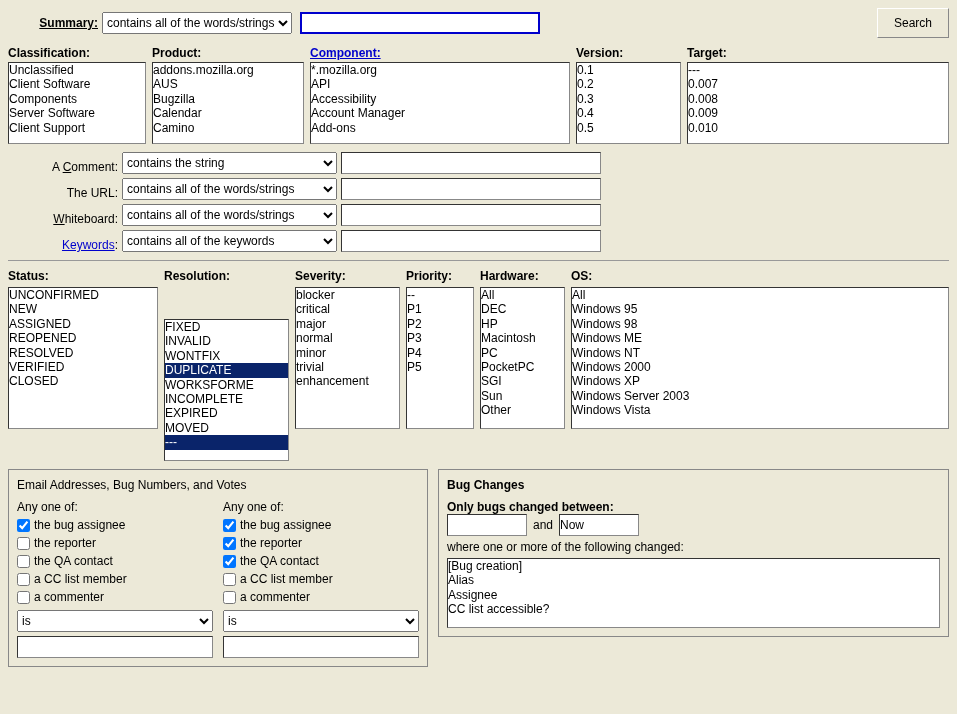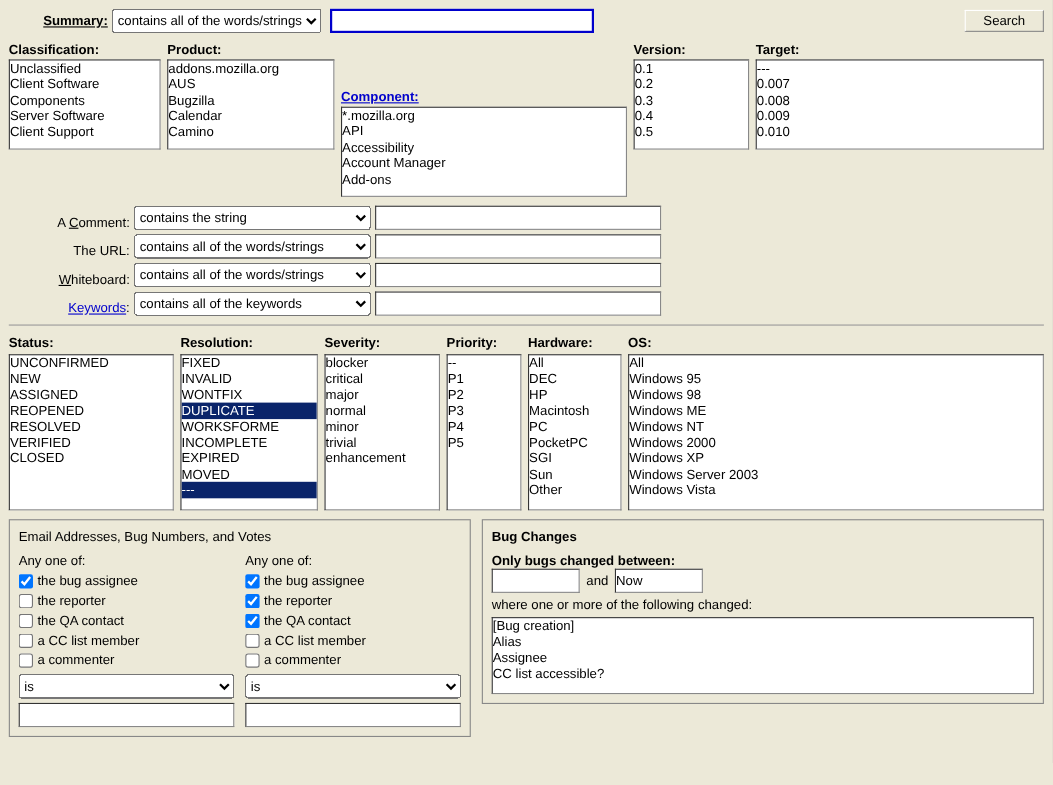--- a/index.html
+++ b/index.html
@@ -40,21 +40,21 @@
       flex: 1;
       height: 22px;
       font-size: 12px;
       border: 2px solid #0000cc;
       background: white;
       max-width: 240px;
       margin-left: 4px;
     }
     .search-btn {
       margin-left: auto;
-      height: 20px;
+      height: 30px;
       padding: 2px 16px;
       font-size: 12px;
       background: #ece9d8;
       border: 1px solid #888;
       border-top-color: #fff;
       border-left-color: #fff;
       cursor: pointer;
     }
 
     
@@ -87,21 +87,21 @@
     .filter-listbox select {
       width: 100%;
       height: 100%;
       border: none;
       font-size: 12px;
       background: transparent;
     }
 
     .classification-group { width: 138px; }
     .product-group { width: 152px; }
-    .component-group { width: 260px; margin-top: 43px; }
+    .component-group { width: 260px; }
     .version-group { width: 105px; }
     .target-group { flex: 1; }
 
     
     .text-filter-row {
       display: flex;
       align-items: flex-end;
       margin-bottom: 4px;
       gap: 4px;
     }
@@ -157,21 +157,21 @@
     }
     .multi-listbox select {
       width: 100%;
       height: 100%;
       border: none;
       font-size: 12px;
       background: transparent;
     }
 
     .status-group { width: 150px; }
-    .resolution-group { width: 125px; }
+    .resolution-group { width: 125px; gap: 32px; }
     .severity-group { width: 105px; }
     .priority-group { width: 68px; }
     .hardware-group { width: 85px; }
     .os-group { flex: 1; min-width: 140px; }
 
     
     .bottom-row {
       display: flex;
       gap: 10px;
       align-items: flex-start;

